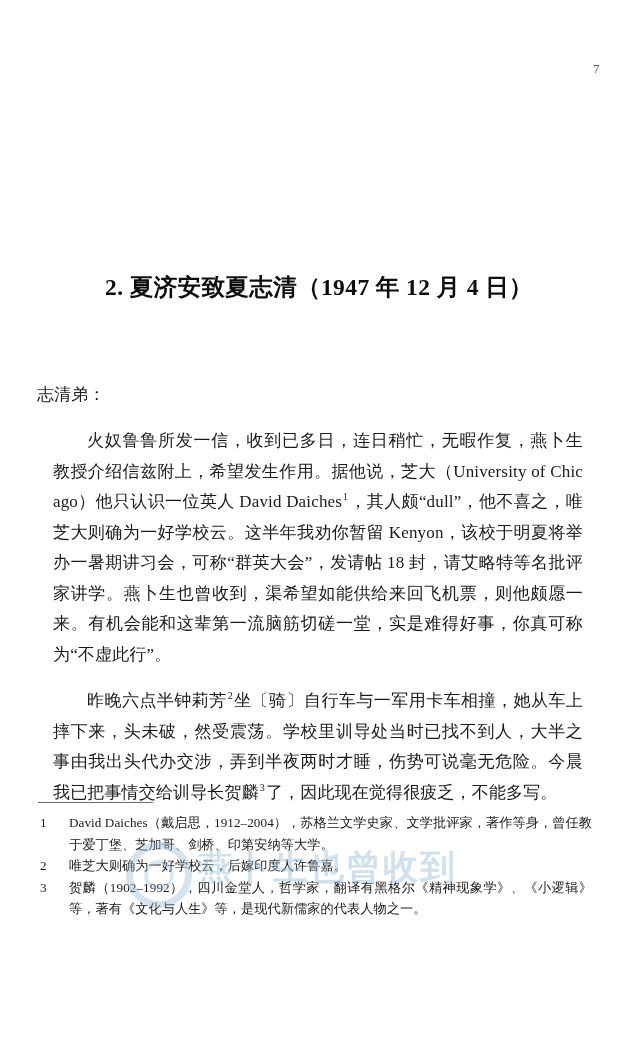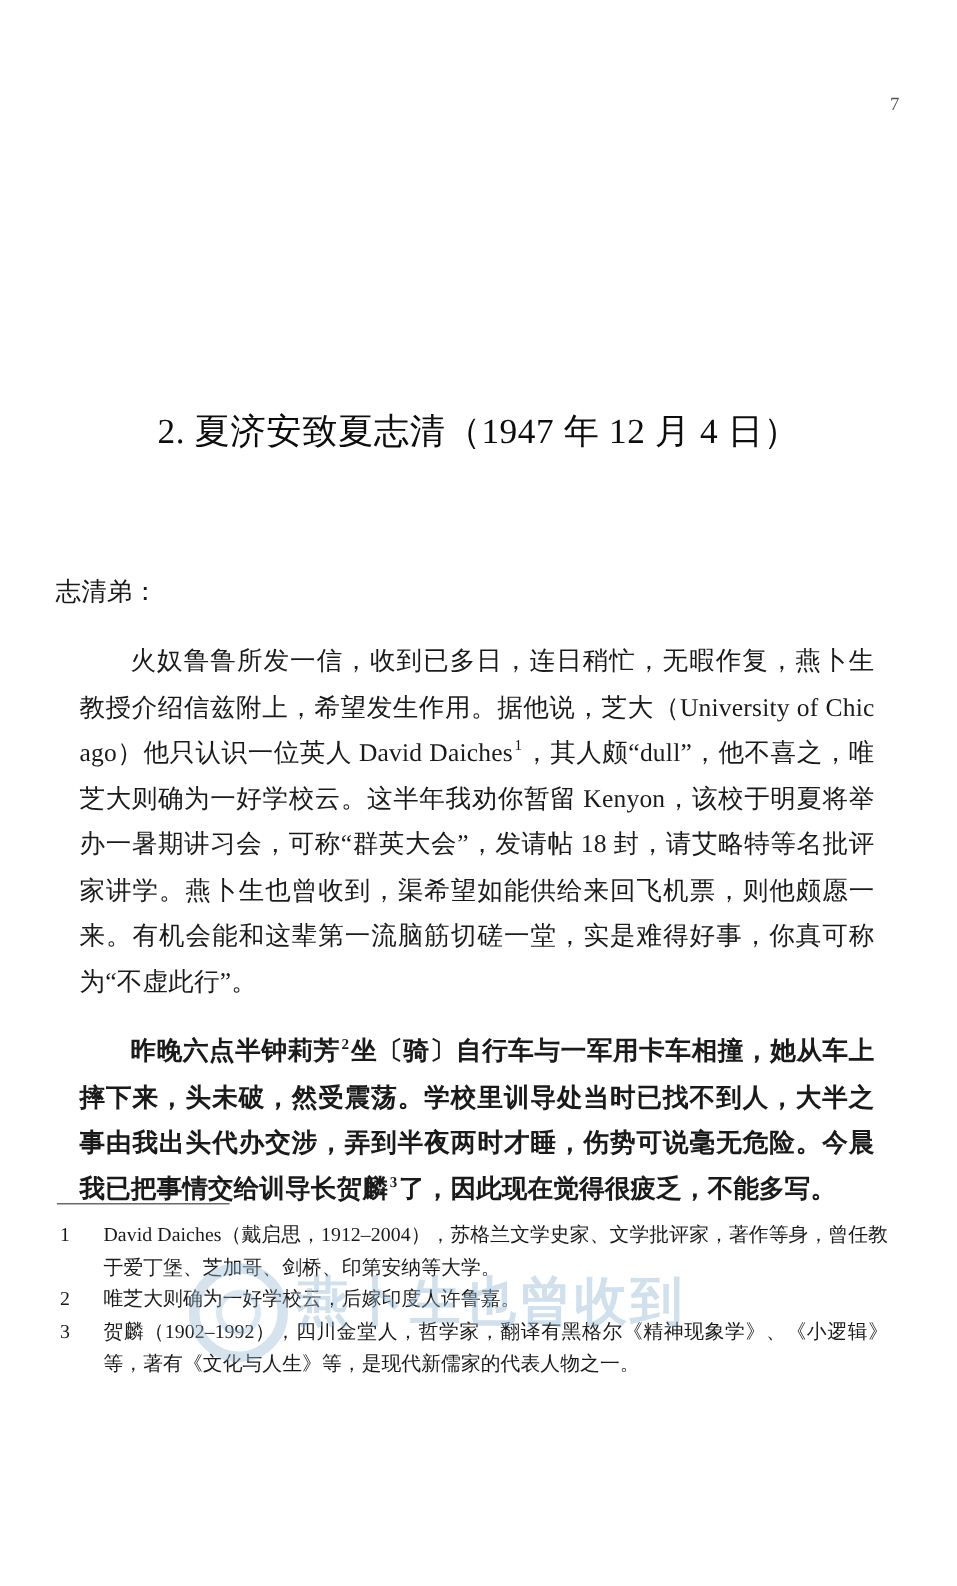--- a/index.html
+++ b/index.html
@@ -34,21 +34,21 @@
   }
 
   
   .chapter-title {
     position: absolute;
     top: 255px;
     left: 0;
     width: 638px;
     text-align: center;
     font-size: 23.5px;
-    font-weight: normal;
+    font-weight: bold;
     letter-spacing: 0.4px;
     color: #0d0d0d;
     white-space: nowrap;
   }
 
   
   .body-block {
     position: absolute;
     top: 380px;
     left: 37px;
@@ -65,21 +65,20 @@
     line-height: 30.5px;
     margin: 16px;
     text-align: justify;
     text-justify: inter-character;
     text-indent: 34px;
     letter-spacing: 0.15px;
     word-break: break-all;
   }
   .para.second {
     margin-top: 0;
-    font-weight: bold;
   }
   sup {
     font-size: 10px;
     vertical-align: super;
     line-height: 0;
     padding: 0 1px;
   }
 
   
   .footnote-rule {

